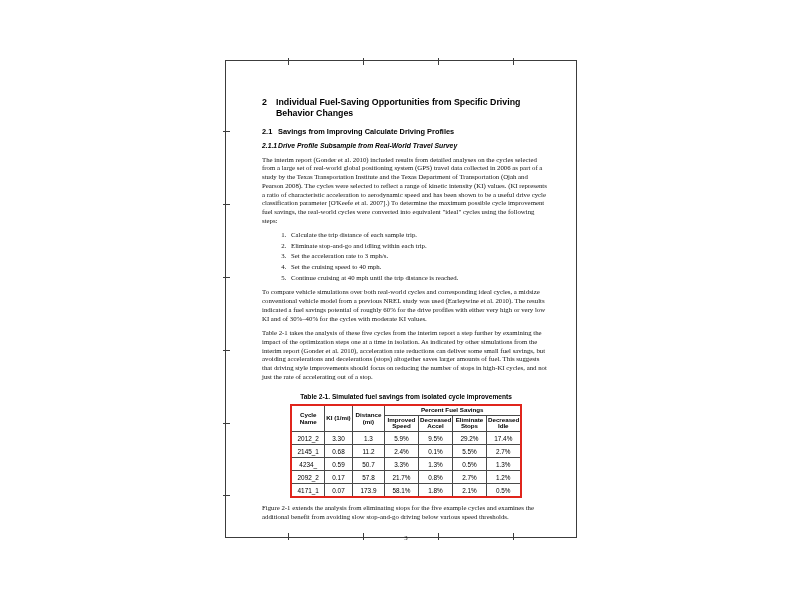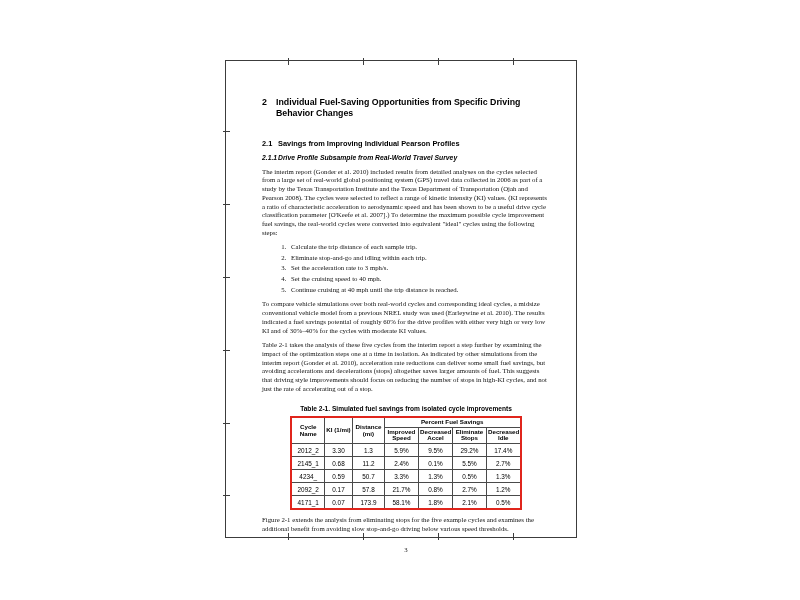--- a/index.html
+++ b/index.html
@@ -15,21 +15,21 @@
   .tick{position:absolute;background:#3c3c3c;}
   .tick.vert{width:1px;height:7px;}
   .tick.horz{width:7px;height:1px;}
 
   .content{position:absolute;left:36px;top:36px;width:288px;}
 
   .h1{display:flex;font-family:"Liberation Sans",sans-serif;font-weight:bold;
       font-size:8.8px;line-height:11px;color:#000;}
   .h1 .num{width:14px;flex:none;}
   .h2{display:flex;font-family:"Liberation Sans",sans-serif;font-weight:bold;
-      font-size:7.4px;line-height:9px;margin-top:20px;color:#000;}
+      font-size:7.4px;line-height:9px;margin-top:8px;color:#000;}
   .h2 .num{width:16px;flex:none;}
   .h3{display:flex;font-family:"Liberation Sans",sans-serif;font-weight:bold;font-style:italic;
       font-size:6.8px;line-height:9px;margin-top:5px;color:#000;}
   .h3 .num{width:16px;flex:none;}
 
   p.body{font-size:6.8px;line-height:8.8px;margin:5.5px 0 0 0;text-align:left;}
 
   ol.steps{margin:5px 0 0 0;padding:0 0 0 26px;}
   ol.steps li{font-size:6.8px;line-height:8.8px;margin-bottom:2px;padding-left:3px;}
 
@@ -72,21 +72,21 @@
 
   <div class="content">
 
     <div class="h1">
       <span class="num">2</span>
       <span>Individual Fuel-Saving Opportunities from Specific Driving Behavior Changes</span>
     </div>
 
     <div class="h2">
       <span class="num">2.1</span>
-      <span>Savings from Improving Individual Pearson Profiles</span>
+      <span>Savings from Improving Calculate Driving Profiles</span>
     </div>
 
     <div class="h3">
       <span class="num">2.1.1</span>
       <span>Drive Profile Subsample from Real-World Travel Survey</span>
     </div>
 
     <p class="body">The interim report (Gonder et al. 2010) included results from detailed analyses on the cycles selected from a large set of real-world global positioning system (GPS) travel data collected in 2006 as part of a study by the Texas Transportation Institute and the Texas Department of Transportation (Ojah and Pearson 2008). The cycles were selected to reflect a range of kinetic intensity (KI) values. (KI represents a ratio of characteristic acceleration to aerodynamic speed and has been shown to be a useful drive cycle classification parameter [O'Keefe et al. 2007].) To determine the maximum possible cycle improvement fuel savings, the real-world cycles were converted into equivalent "ideal" cycles using the following steps:</p>
 
     <ol class="steps">

